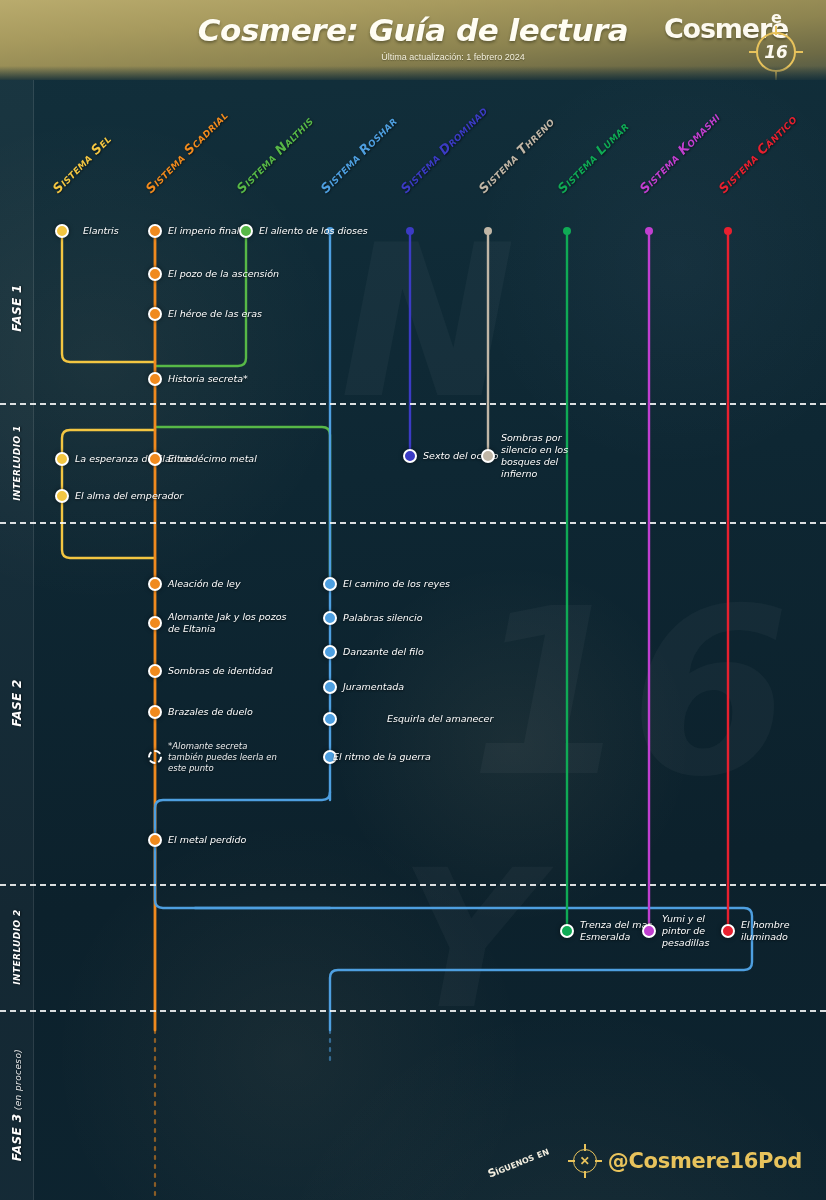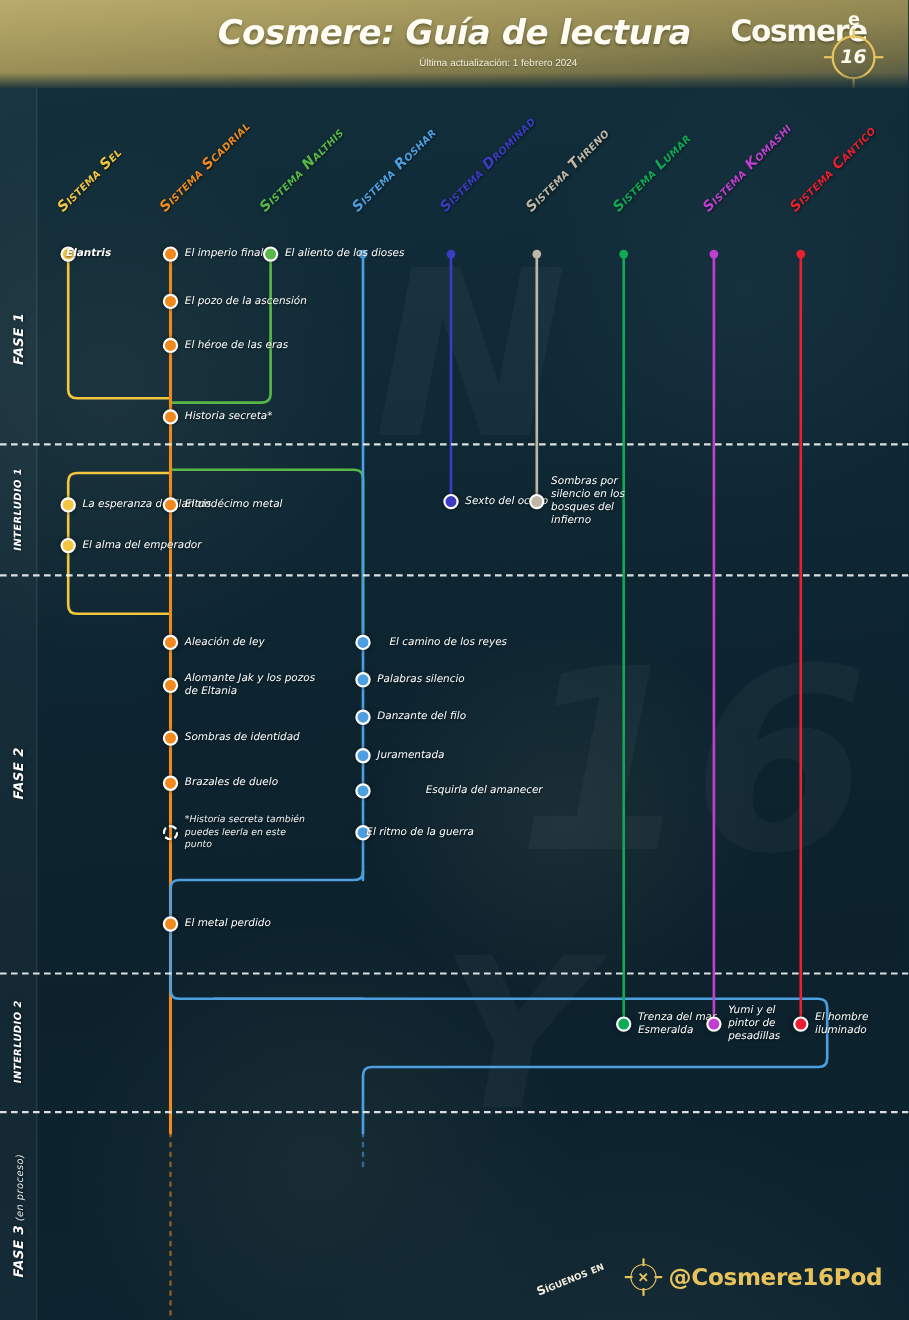--- a/index.html
+++ b/index.html
@@ -279,21 +279,21 @@
     </svg>
 
   <div id="nodes">
       <div style="position: absolute; left: 330px; top: 231px; width: 8px; height: 8px; border-radius: 50%; background: rgb(78, 159, 224); transform: translate(-50%, -50%);"></div>
       <div style="position: absolute; left: 410px; top: 231px; width: 8px; height: 8px; border-radius: 50%; background: rgb(59, 59, 196); transform: translate(-50%, -50%);"></div>
       <div style="position: absolute; left: 488px; top: 231px; width: 8px; height: 8px; border-radius: 50%; background: rgb(192, 182, 166); transform: translate(-50%, -50%);"></div>
       <div style="position: absolute; left: 567px; top: 231px; width: 8px; height: 8px; border-radius: 50%; background: rgb(15, 170, 85); transform: translate(-50%, -50%);"></div>
       <div style="position: absolute; left: 649px; top: 231px; width: 8px; height: 8px; border-radius: 50%; background: rgb(193, 63, 208); transform: translate(-50%, -50%);"></div>
       <div style="position: absolute; left: 728px; top: 231px; width: 8px; height: 8px; border-radius: 50%; background: rgb(232, 32, 47); transform: translate(-50%, -50%);"></div>
       <div class="node" style="left: 62px; top: 231px; background: rgb(243, 198, 66);"></div>
-      <div class="label" style="left: 60px; top: 231px; white-space: nowrap; font-weight: bold;">Elantris</div>
+      <div class="label" style="left: 83px; top: 231px; white-space: nowrap;">Elantris</div>
       <div class="node" style="left: 155px; top: 231px; background: rgb(240, 138, 30);"></div>
       <div class="label" style="left: 168px; top: 231px; white-space: nowrap;">El imperio final</div>
       <div class="node" style="left: 246px; top: 231px; background: rgb(87, 184, 71);"></div>
       <div class="label" style="left: 259px; top: 231px;">El aliento de los dioses</div>
       <div class="node" style="left: 155px; top: 274px; background: rgb(240, 138, 30);"></div>
       <div class="label" style="left: 168px; top: 274px;">El pozo de la ascensión</div>
       <div class="node" style="left: 155px; top: 314px; background: rgb(240, 138, 30);"></div>
       <div class="label" style="left: 168px; top: 314px;">El héroe de las eras</div>
       <div class="node" style="left: 155px; top: 379px; background: rgb(240, 138, 30);"></div>
       <div class="label" style="left: 168px; top: 379px; white-space: nowrap;">Historia secreta*</div>
@@ -303,21 +303,21 @@
       <div class="label" style="left: 168px; top: 459px; white-space: nowrap;">El undécimo metal</div>
       <div class="node" style="left: 62px; top: 496px; background: rgb(243, 198, 66);"></div>
       <div class="label" style="left: 75px; top: 496px;">El alma del emperador</div>
       <div class="node" style="left: 410px; top: 456px; background: rgb(59, 59, 196);"></div>
       <div class="label" style="left: 423px; top: 456px;">Sexto del ocaso</div>
       <div class="node" style="left: 488px; top: 456px; background: rgb(192, 182, 166);"></div>
       <div class="label" style="left: 501px; top: 456px; max-width: 82px;">Sombras por silencio en los bosques del infierno</div>
       <div class="node" style="left: 155px; top: 584px; background: rgb(240, 138, 30);"></div>
       <div class="label" style="left: 168px; top: 584px; white-space: nowrap;">Aleación de ley</div>
       <div class="node" style="left: 330px; top: 584px; background: rgb(78, 159, 224);"></div>
-      <div class="label" style="left: 354px; top: 584px;">El camino de los reyes</div>
+      <div class="label" style="left: 343px; top: 584px;">El camino de los reyes</div>
       <div class="node" style="left: 155px; top: 623px; background: rgb(240, 138, 30);"></div>
       <div class="label" style="left: 168px; top: 623px;">Alomante Jak y los pozos de Eltania</div>
       <div class="node" style="left: 330px; top: 618px; background: rgb(78, 159, 224);"></div>
       <div class="label" style="left: 343px; top: 618px; white-space: nowrap;">Palabras silencio</div>
       <div class="node" style="left: 155px; top: 671px; background: rgb(240, 138, 30);"></div>
       <div class="label" style="left: 168px; top: 671px; text-align: center;">Sombras de identidad</div>
       <div class="node" style="left: 330px; top: 652px; background: rgb(78, 159, 224);"></div>
       <div class="label" style="left: 343px; top: 652px; white-space: nowrap;">Danzante del filo</div>
       <div class="node" style="left: 330px; top: 687px; background: rgb(78, 159, 224);"></div>
       <div class="label" style="left: 343px; top: 687px; white-space: nowrap;">Juramentada</div>
@@ -329,21 +329,21 @@
       <div class="label" style="left: 333px; top: 757px;">El ritmo de la guerra</div>
       <div class="node" style="left: 155px; top: 840px; background: rgb(240, 138, 30);"></div>
       <div class="label" style="left: 168px; top: 840px; white-space: nowrap;">El metal perdido</div>
       <div class="node" style="left: 567px; top: 931px; background: rgb(15, 170, 85);"></div>
       <div class="label" style="left: 580px; top: 931px; max-width: 72px;">Trenza del mar Esmeralda</div>
       <div class="node" style="left: 649px; top: 931px; background: rgb(193, 63, 208);"></div>
       <div class="label" style="left: 662px; top: 931px; max-width: 72px;">Yumi y el pintor de pesadillas</div>
       <div class="node" style="left: 728px; top: 931px; background: rgb(232, 32, 47);"></div>
       <div class="label" style="left: 741px; top: 931px;">El hombre iluminado</div>
       <div class="node hollow" style="left: 155px; top: 757px;"></div>
-      <div class="label note" style="left: 168px; top: 757px; max-width: 112px;">*Historia secreta también puedes leerla en este punto</div>
+      <div class="label note" style="left: 168px; top: 757px; max-width: 112px;">*Alomante secreta también puedes leerla en este punto</div>
     </div>
 
   <div id="footer-handle">
     <div id="fh-follow">
       <span>Síguenos en</span>
     </div>
     <div id="fh-compass">
       <div class="ring"></div>
       <i class="cn"></i>
       <i class="cs"></i>

